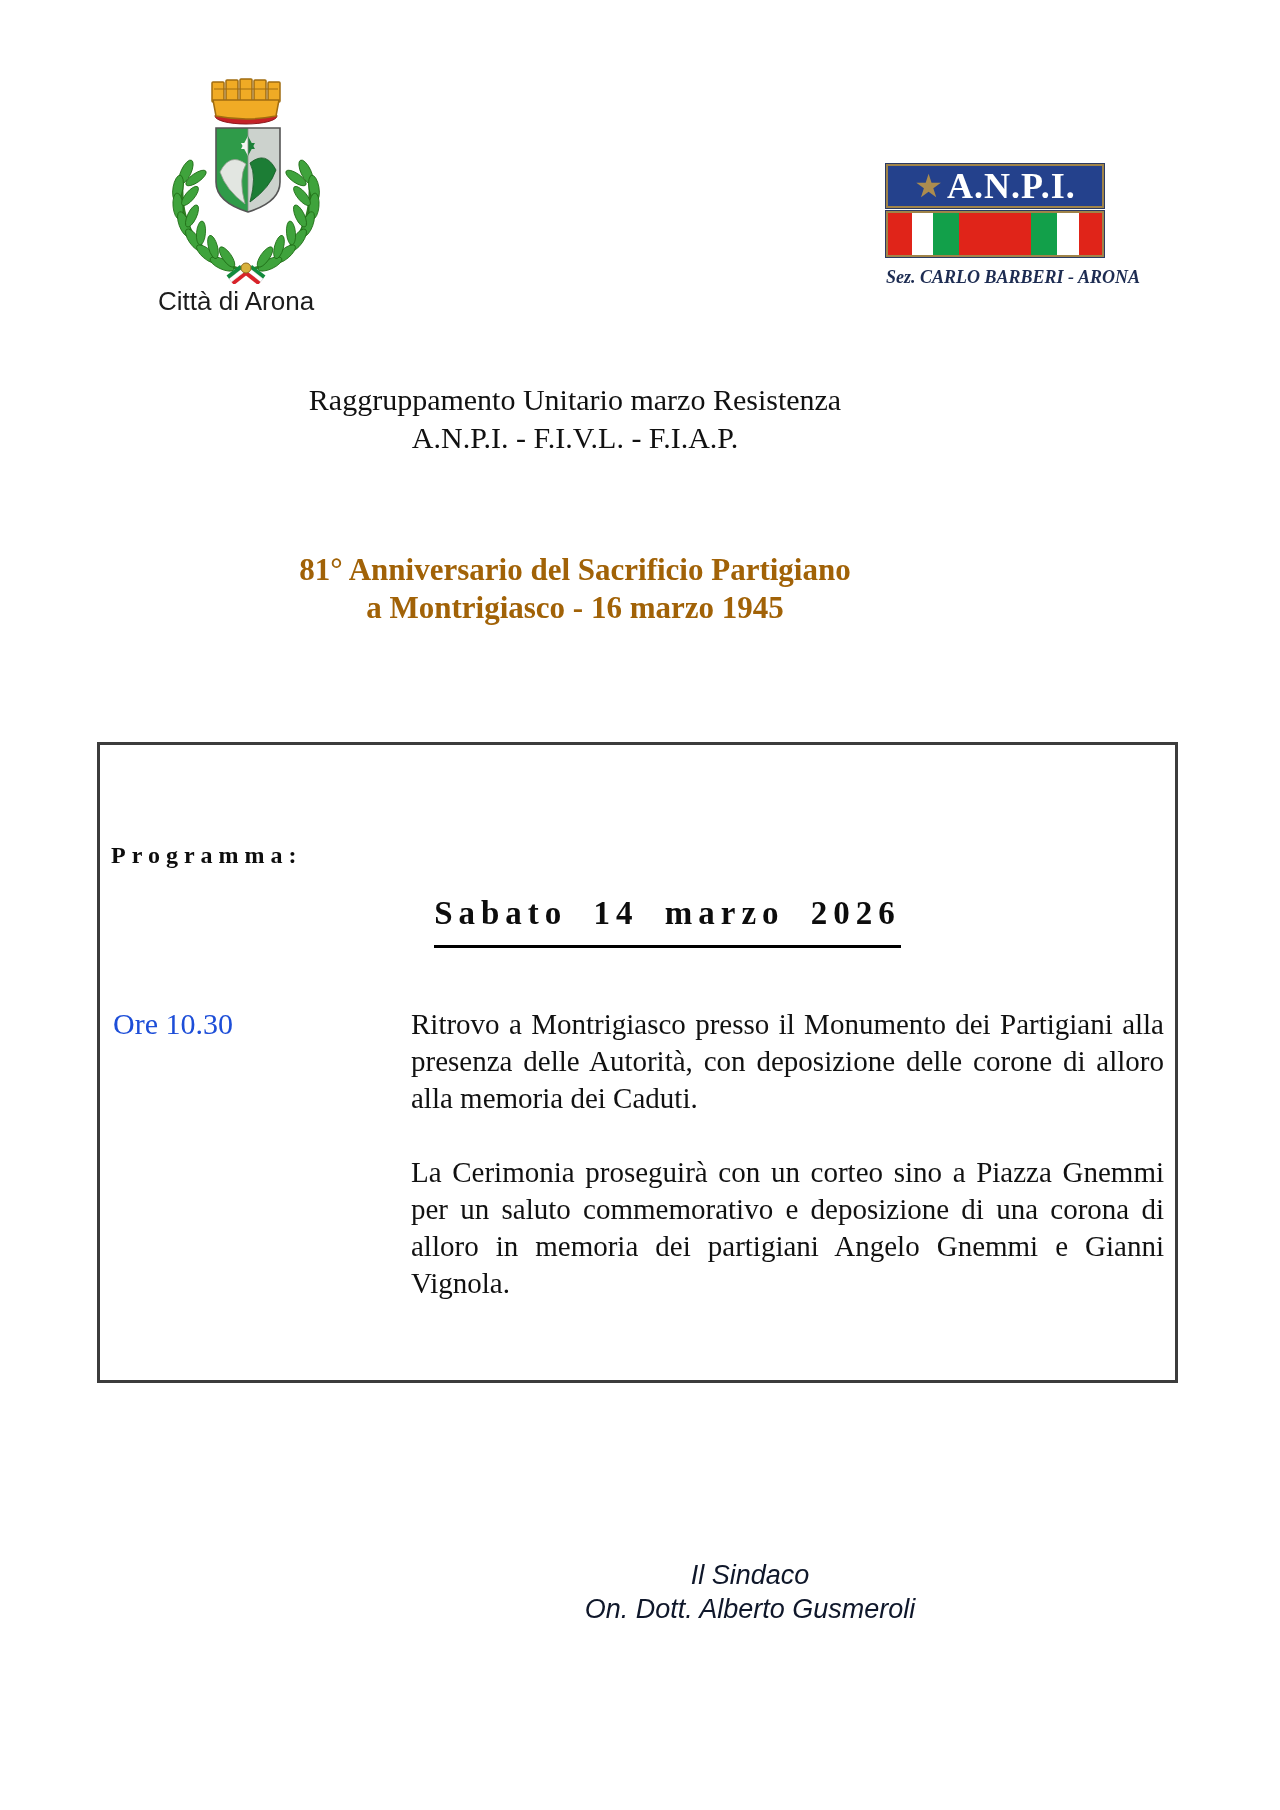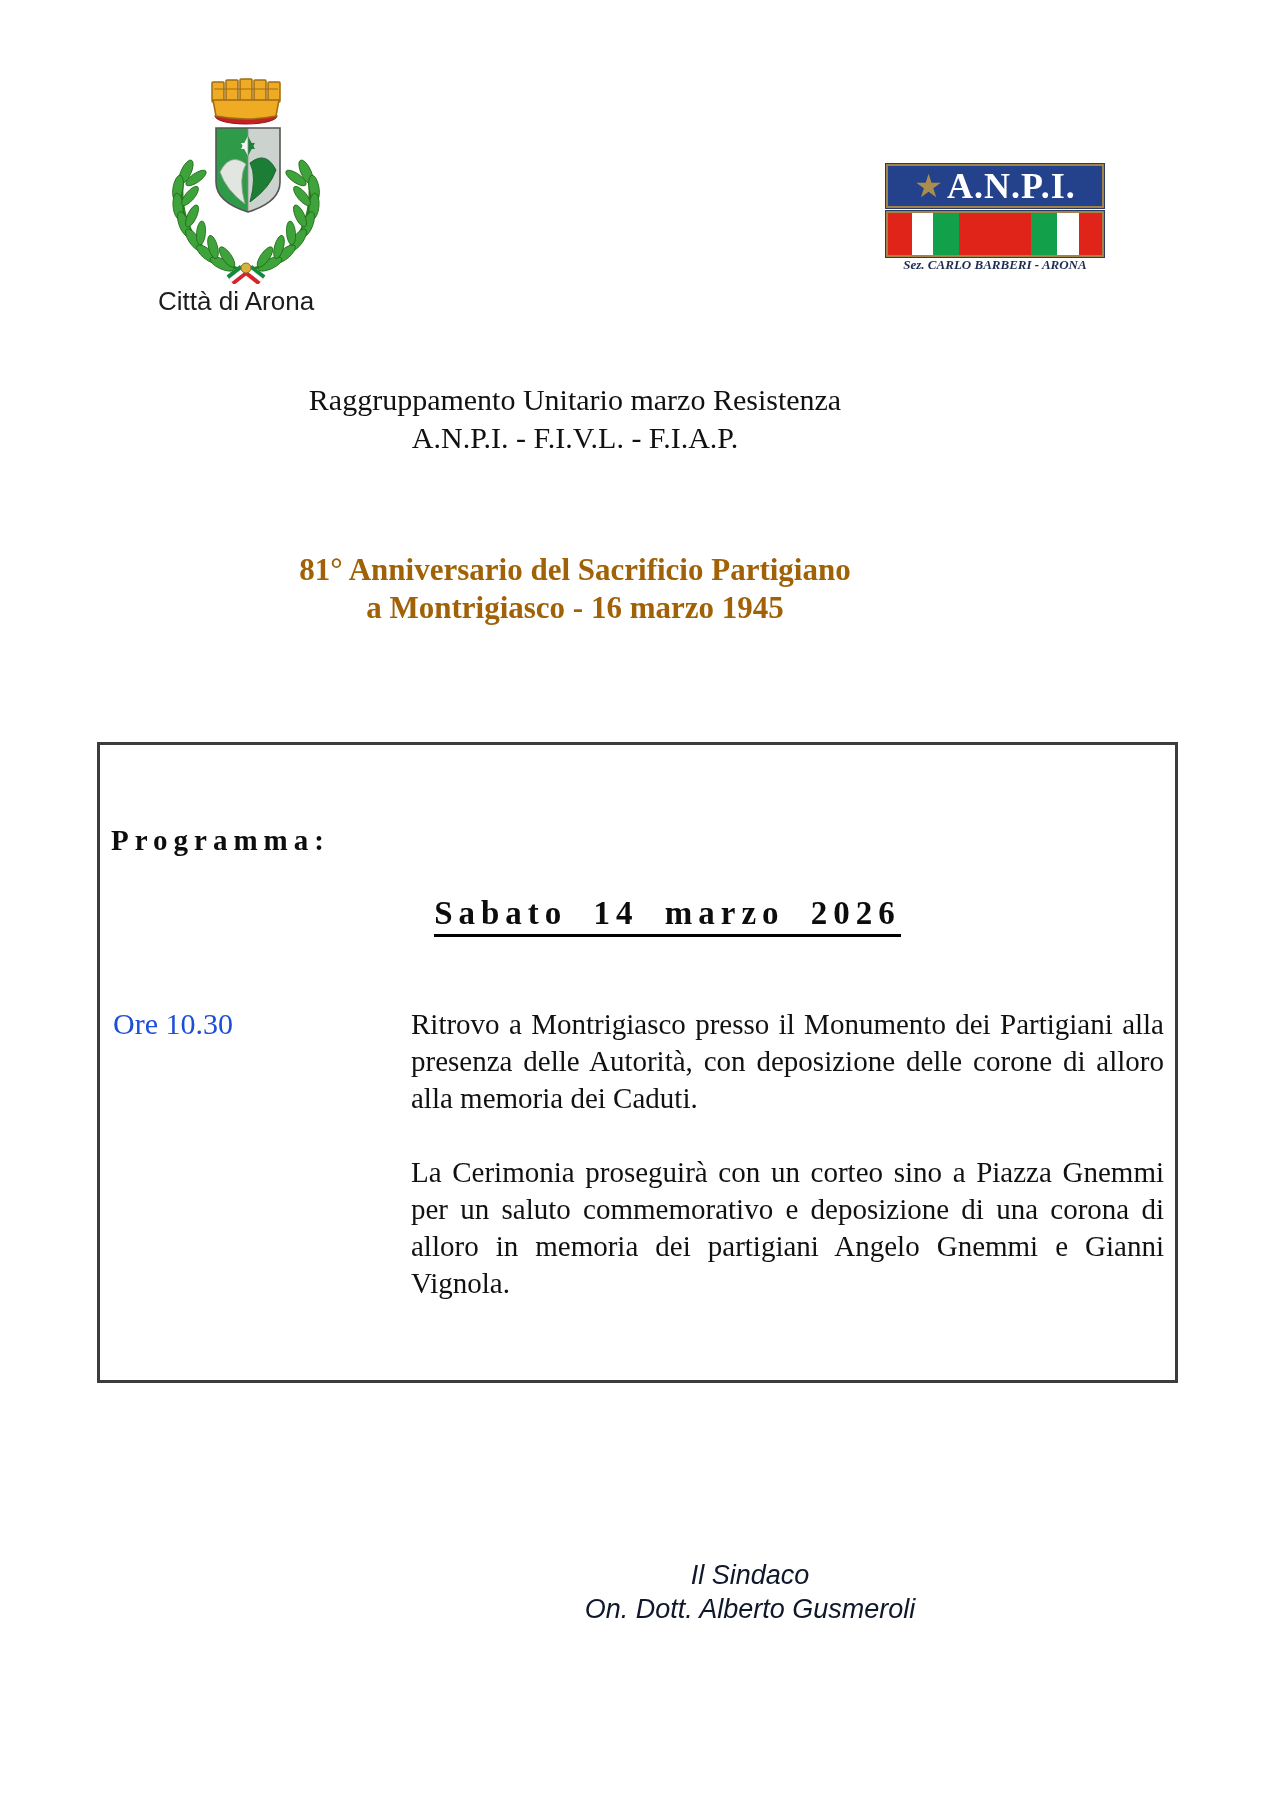--- a/index.html
+++ b/index.html
@@ -61,25 +61,26 @@
     outline: 1px solid #2a3a63;
     box-sizing: border-box;
     display: flex;
   }
   .stripe { height: 100%; }
   .st-red { background: #e02419; }
   .st-white { background: #ffffff; }
   .st-green { background: #12a04a; }
   .f11 { flex: 11; } .f10 { flex: 10; } .f12 { flex: 12; } .f34 { flex: 34; }
   .anpi-caption {
+    margin-top: 10px;
     text-align: center;
     font-family: "Liberation Serif", serif;
     font-style: italic;
     font-weight: bold;
-    font-size: 13px;
+    font-size: 18px;
     color: #1d2c52;
     white-space: nowrap;
   }
 
   
   .intro {
     position: absolute;
     top: 381px;
     left: 0;
     width: 1150px;
@@ -107,35 +108,35 @@
     top: 742px;
     width: 1081px;
     height: 641px;
     border: 3px solid #3c3c3c;
     box-sizing: border-box;
     background: #ffffff;
   }
   .program-label {
     position: absolute;
     left: 11px;
-    top: 79px;
-    font-weight: bold;
-    font-size: 29px;
+    top: 97px;
+    font-weight: bold;
+    font-size: 24px;
     letter-spacing: 6px;
     color: #0d0d0d;
   }
   .date-row { position: absolute; top: 150px; left: 30px; width: 100%; text-align: center; }
   .date-text {
     font-weight: bold;
     font-size: 33px;
     letter-spacing: 6px;
     word-spacing: 12px;
     color: #0d0d0d;
     border-bottom: 3px solid #000000;
-    padding-bottom: 3px;
+    padding-bottom: 14px;
     white-space: nowrap;
   }
   .entry-time {
     position: absolute;
     left: 13px;
     top: 262px;
     font-weight: normal;
     font-size: 30px;
     color: #1d4ed8;
   }

